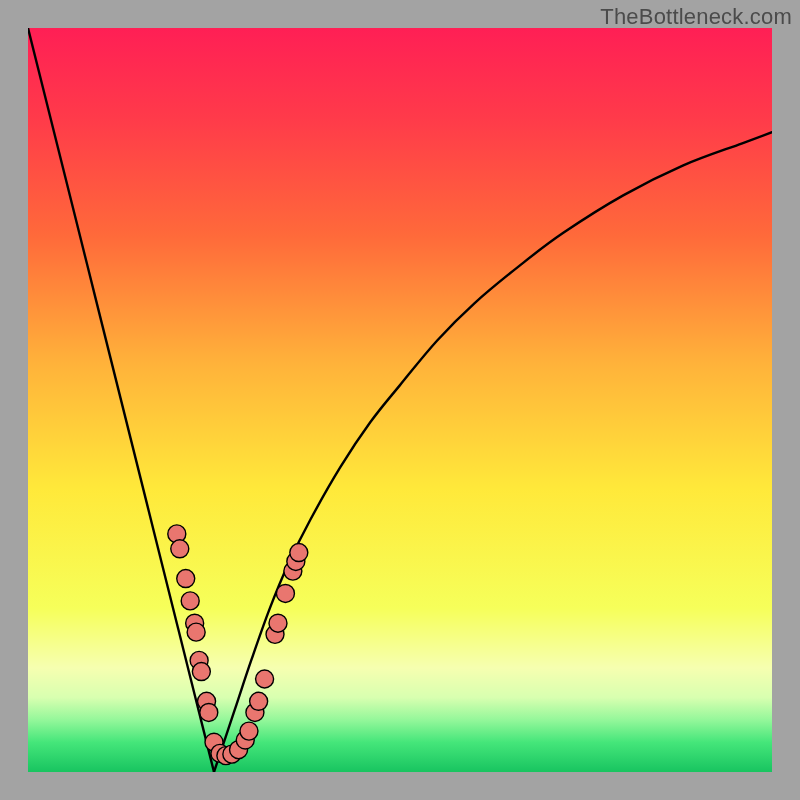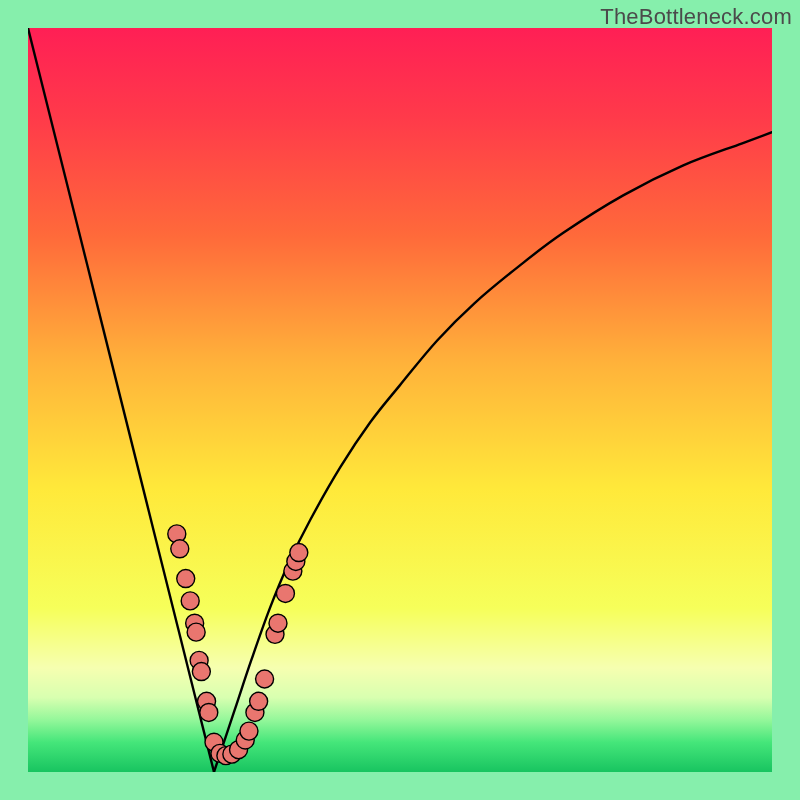--- a/index.html
+++ b/index.html
@@ -9,21 +9,21 @@
     height: 800px;
     overflow: hidden;
     background: #000;
     font-family: Arial, Helvetica, sans-serif;
   }
   .frame {
     position: absolute;
     top: 0; left: 0;
     width: 800px;
     height: 800px;
-    background: #86efac;
+    background: #a3a3a3;
   }
   .plot {
     position: absolute;
     top: 28px;
     left: 28px;
     width: 744px;
     height: 744px;
     overflow: hidden;
   }
   .gradient {

